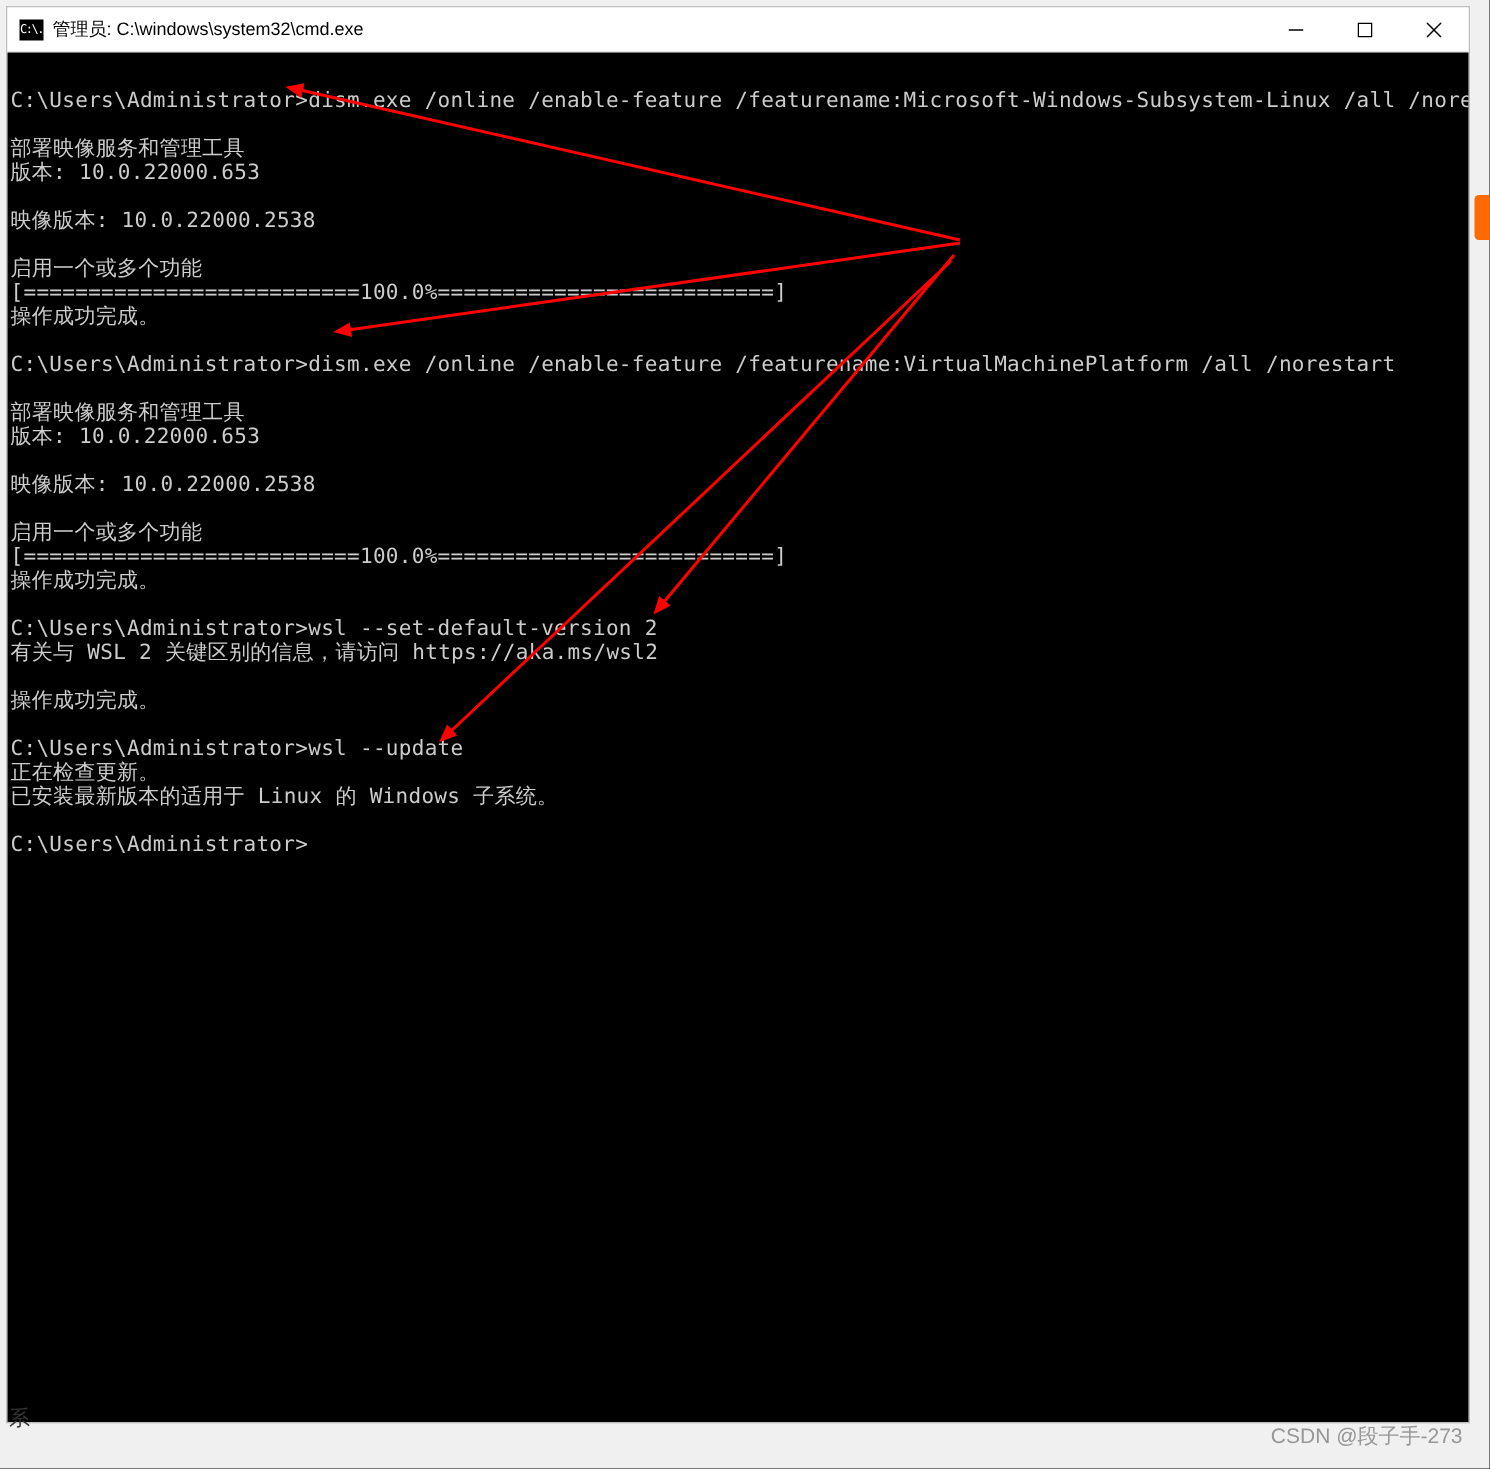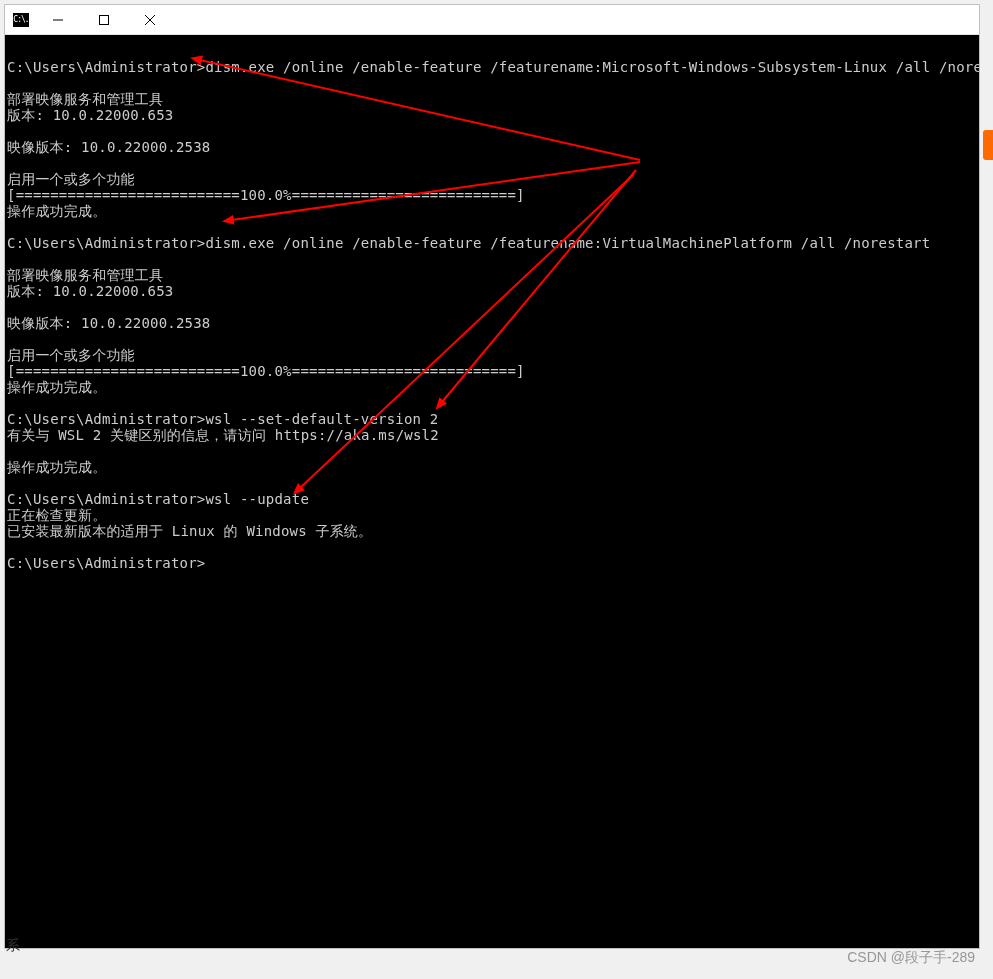--- a/index.html
+++ b/index.html
@@ -81,20 +81,21 @@
     font-size: 14px;
     color: #333;
   }
 </style>
 </head>
 <body>
 
 <div class="window">
   <div class="titlebar">
     <div class="app-icon">C:\.</div>
+    <div class="title">管理员: C:\windows\system32\cmd.exe</div>
     <div class="winbtn">
       <svg viewBox="0 0 10 10">
           <line x1="0" y1="5" x2="10" y2="5" stroke="currentColor" stroke-width="1"></line>
         </svg>
     </div>
     <div class="winbtn">
       <svg viewBox="0 0 10 10">
           <rect x="0.5" y="0.5" width="9" height="9" fill="none" stroke="currentColor" stroke-width="1"></rect>
         </svg>
     </div>
@@ -115,13 +116,13 @@
     </marker>
   </defs>
 <line x1="640" y1="160" x2="200" y2="60" stroke="#ff0000" stroke-width="2" marker-end="url(#arrowhead)"></line>
     <line x1="640" y1="162" x2="232" y2="220" stroke="#ff0000" stroke-width="2" marker-end="url(#arrowhead)"></line>
     <line x1="636" y1="170" x2="442" y2="402" stroke="#ff0000" stroke-width="2" marker-end="url(#arrowhead)"></line>
     <line x1="634" y1="174" x2="300" y2="488" stroke="#ff0000" stroke-width="2" marker-end="url(#arrowhead)"></line>
   </svg>
 
 <div class="right-strip"></div>
 <div class="side-char">系</div>
-<div class="watermark">CSDN @段子手-289</div>
+<div class="watermark">CSDN @段子手-273</div>
 
 </body></html>

